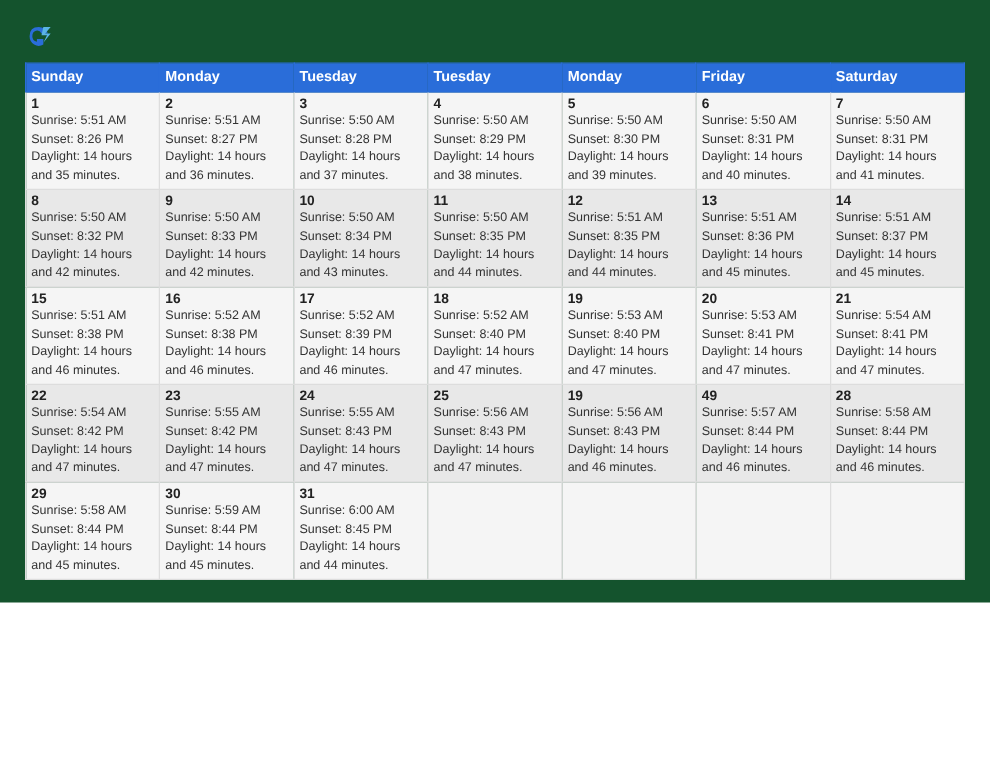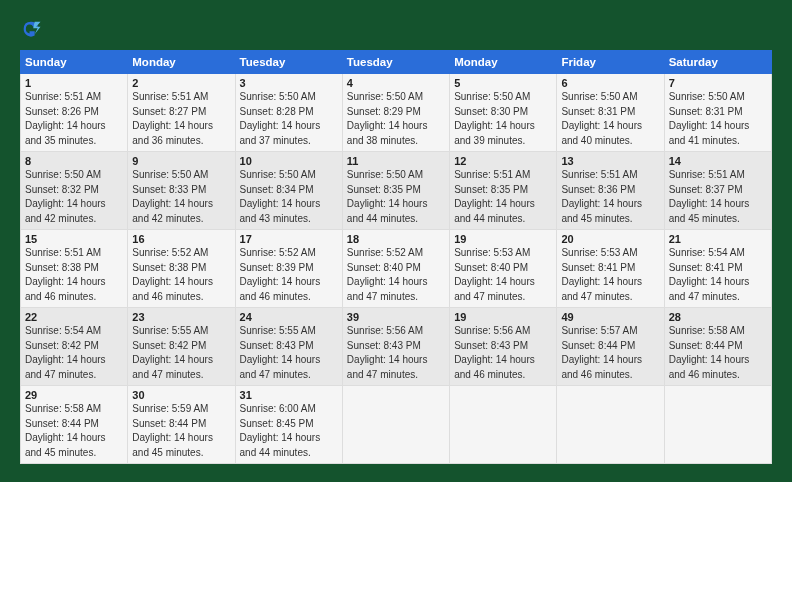--- a/index.html
+++ b/index.html
@@ -234,21 +234,21 @@
           </td>
           <td>
             <span class="day-num">23</span>
             <div class="cell-text">Sunrise: 5:55 AM<br>Sunset: 8:42 PM<br>Daylight: 14 hours and 47 minutes.</div>
           </td>
           <td>
             <span class="day-num">24</span>
             <div class="cell-text">Sunrise: 5:55 AM<br>Sunset: 8:43 PM<br>Daylight: 14 hours and 47 minutes.</div>
           </td>
           <td>
-            <span class="day-num">39</span>
+            <span class="day-num">25</span>
             <div class="cell-text">Sunrise: 5:56 AM<br>Sunset: 8:43 PM<br>Daylight: 14 hours and 47 minutes.</div>
           </td>
           <td>
             <span class="day-num">19</span>
             <div class="cell-text">Sunrise: 5:56 AM<br>Sunset: 8:43 PM<br>Daylight: 14 hours and 46 minutes.</div>
           </td>
           <td>
             <span class="day-num">49</span>
             <div class="cell-text">Sunrise: 5:57 AM<br>Sunset: 8:44 PM<br>Daylight: 14 hours and 46 minutes.</div>
           </td>

